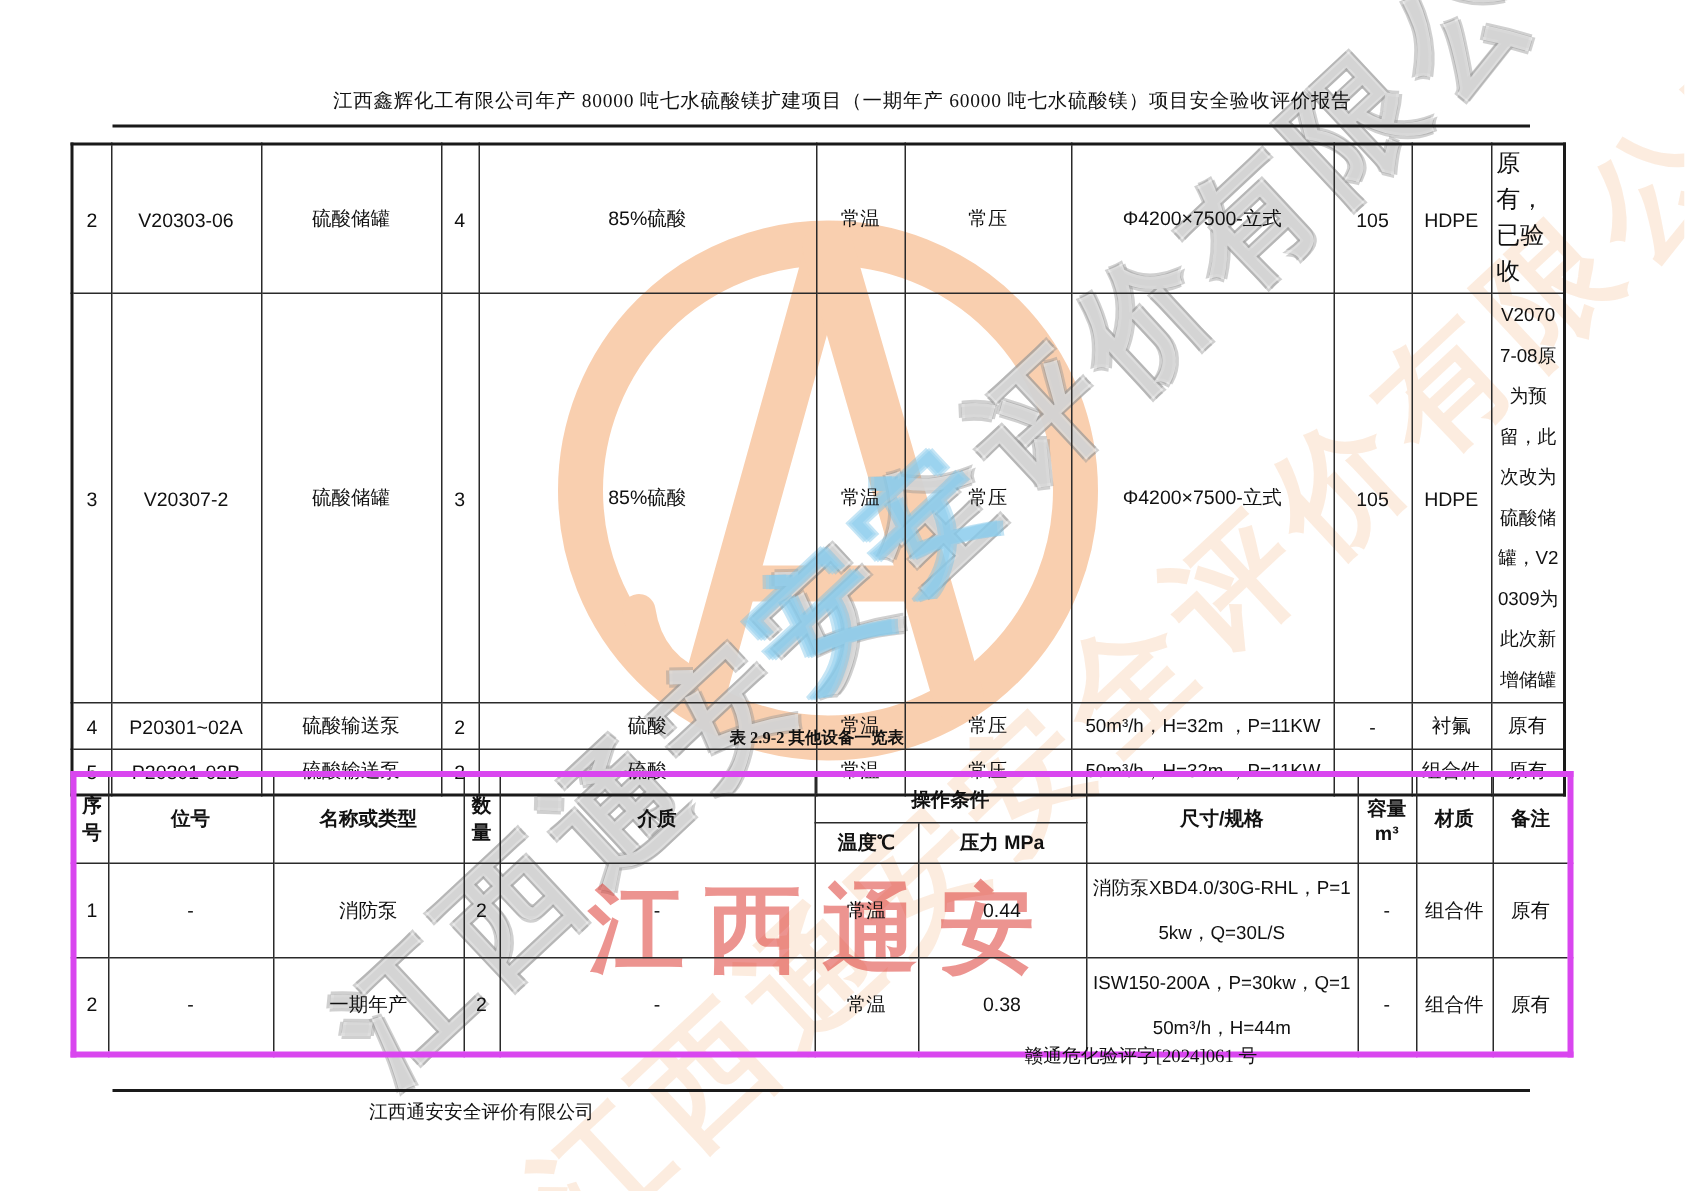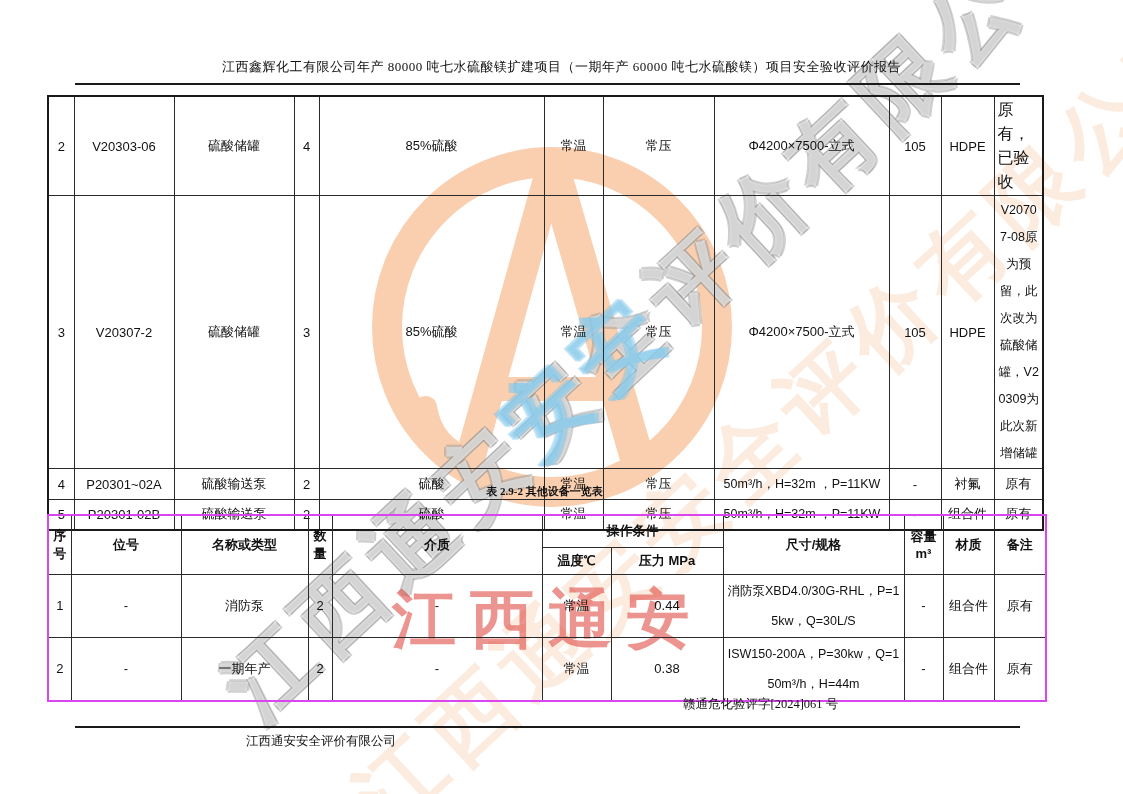--- a/index.html
+++ b/index.html
@@ -52,21 +52,21 @@
   .header-title{
     position:absolute;top:58px;left:0;width:100%;
     text-align:center;font-size:13px;letter-spacing:.5px;
   }
   .header-rule{position:absolute;top:83px;left:75px;width:945px;border-top:2px solid #1a1a1a;}
   table{border-collapse:collapse;table-layout:fixed;position:absolute;
         font-family:"Liberation Sans",sans-serif;font-size:13px;background:transparent;}
   td,th{border:1.5px solid #2a2a2a;text-align:center;vertical-align:middle;
         padding:1px 2px;font-weight:normal;overflow:hidden;word-break:break-all;}
   .t1{left:47px;top:95px;width:995px;border:2px solid #1a1a1a;}
-  .t2{left:47px;top:514px;width:998px;border:2px solid #d946ef;}
+  .t2{left:47px;top:514px;width:998px;border:4px solid #d946ef;}
   .t2 th{font-weight:bold;}
   .remark-tall{font-size:12.5px;line-height:27px;text-align:center;padding-left:3px;}
   .remark-sm{font-size:16px;line-height:24px;text-align:left;padding-left:3px;}
   .size-left{text-align:center;font-size:12.5px;padding-left:3px;}
   .size-two{line-height:30px;font-size:12.5px;}
   .t2-title{
     position:absolute;top:484px;left:47px;width:995px;text-align:center;
     font-weight:bold;font-size:11px;font-family:"Liberation Serif",serif;
   }
   .page-number{position:absolute;top:705px;left:0;width:100%;text-align:center;font-size:12px;}

